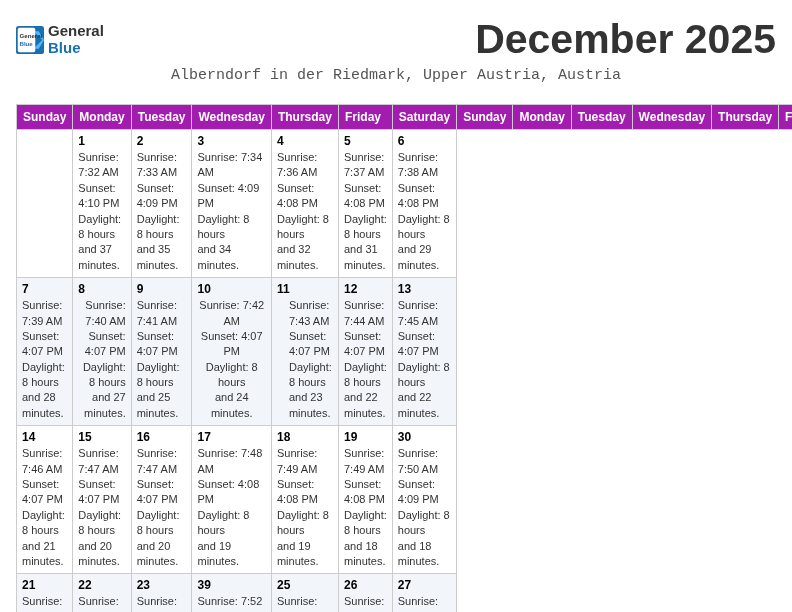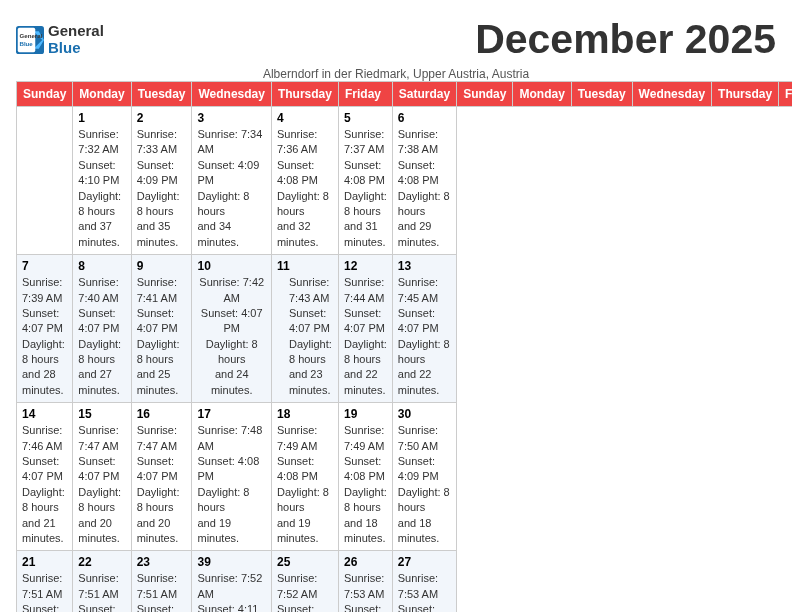--- a/index.html
+++ b/index.html
@@ -26,31 +26,32 @@
       margin-right: 4px;
     }
     .month-title {
       font-size: 41px;
       font-weight: bold;
       color: #333;
       text-align: right;
     }
     .location-title {
       text-align: center;
-      font-size: 12px;
+      font-size: 15px;
       color: #555;
-      margin-bottom: 0;
+      margin-bottom: 20px;
+      font-family: Liberation Mono, monospace;
     }
     table {
       width: 100%;
       border-collapse: collapse;
       font-size: 11px;
     }
     thead tr th {
-      background-color: #ef4444;
+      background-color: #a21caf;
       color: #fff;
       text-align: left;
       padding: 5px 6px;
       font-size: 12px;
       border: 1px solid #ccc;
     }
     tbody tr td {
       border: 1px solid #ccc;
       vertical-align: top;
       padding: 4px 5px;
@@ -171,21 +172,21 @@
         <tr>
           <td>
             <span class="day-num">7</span>
             <div class="day-info" style="white-space: pre-line;">Sunrise: 7:39 AM
 Sunset: 4:07 PM
 Daylight: 8 hours
 and 28 minutes.</div>
           </td>
           <td>
             <span class="day-num">8</span>
-            <div class="day-info" style="white-space: pre-line;">Sunrise: 7:40 AM
+            <div class="day-info" style="white-space: pre-line; text-align: right;">Sunrise: 7:40 AM
 Sunset: 4:07 PM
 Daylight: 8 hours
 and 27 minutes.</div>
           </td>
           <td>
             <span class="day-num">9</span>
             <div class="day-info" style="white-space: pre-line;">Sunrise: 7:41 AM
 Sunset: 4:07 PM
 Daylight: 8 hours
 and 25 minutes.</div>

